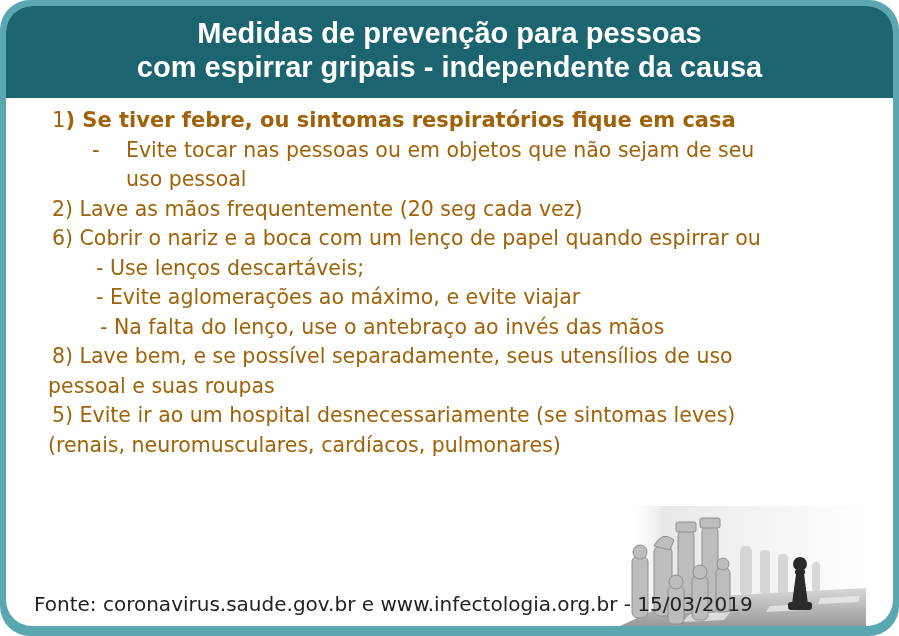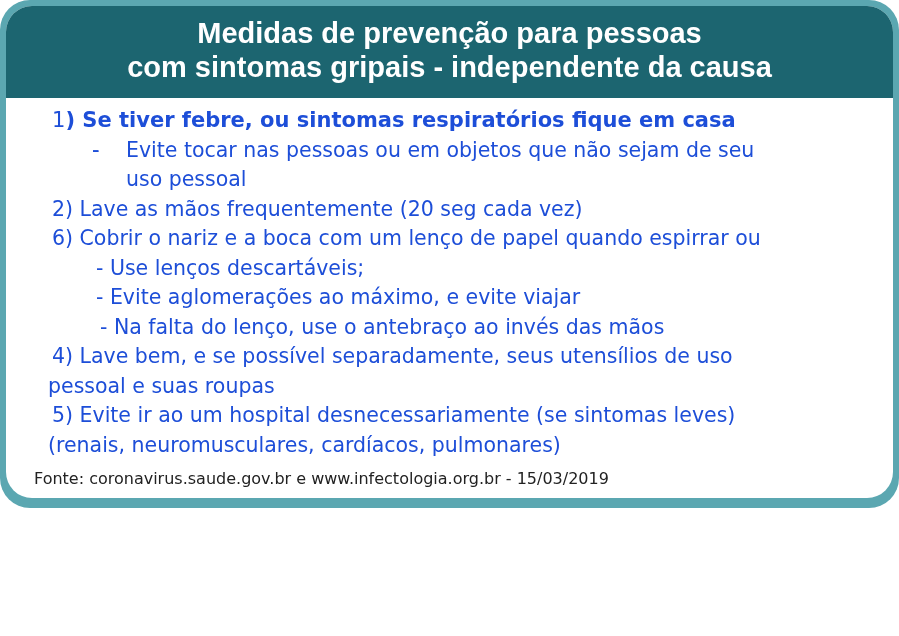--- a/index.html
+++ b/index.html
@@ -1,18 +1,18 @@
 <!DOCTYPE html>
 <html><head>
   <meta charset="utf-8">
   <style>
     html, body { margin: 0; padding: 0; background: #ffffff; }
     body { width: 899px; height: 636px; position: relative; overflow: hidden; }
     .frame {
-      position: absolute; left: 0; top: 0; width: 899px; height: 508px;
+      position: absolute; left: 0; top: 0; width: 899px; height: 636px;
       box-sizing: border-box;
       background: #5ba7b1;
       border-radius: 30px 30px 30px 30px;
     }
     .inner {
       position: absolute; left: 6px; top: 6px; right: 6px; bottom: 10px;
       background: #ffffff;
       border-radius: 26px 26px 26px 26px;
       overflow: hidden;
     }
@@ -26,65 +26,65 @@
       font-size: 29px;
       line-height: 34px;
       padding-top: 10px;
       box-sizing: border-box;
     }
     .header div { white-space: nowrap; }
     .content {
       position: absolute; left: 46px; top: 100px; right: 10px;
       font-family: "DejaVu Sans", "Liberation Sans", sans-serif;
       font-size: 20.5px;
-      color: #1d4ed8;
+      color: #a16207;
       line-height: 29.5px;
     }
     .line { white-space: nowrap; position: relative; }
     .bold-line { font-weight: bold; font-size: 21px; }
     .num-light { font-weight: normal; }
     .dash-item { padding-left: 40px; position: relative; }
     .dash-item .dash { position: absolute; left: 40px; width: 30px; }
     .dash-item .txt { padding-left: 34px; display: inline-block; }
     .cont-line { padding-left: 74px; }
     .sub-item { padding-left: 44px; }
     .sub-item.shift { padding-left: 48px; }
     .footer {
       position: absolute; left: 28px; bottom: 10px;
       font-family: "DejaVu Sans", "Liberation Sans", sans-serif;
-      font-size: 16px; color: #222222; white-space: nowrap;
+      font-size: 20px; color: #222222; white-space: nowrap;
     }
     .chess {
       position: absolute; left: 614px; top: 500px; width: 246px; height: 120px;
     }
   </style>
 </head>
 <body>
 
 <div class="frame">
   <div class="inner">
     <div class="header">
       <div>Medidas de prevenção para pessoas</div>
-      <div>com sintomas gripais - independente da causa</div>
+      <div>com espirrar gripais - independente da causa</div>
     </div>
 
     <div class="content">
       <div class="line bold-line"><span class="num-light">1</span><span>) Se tiver febre, ou sintomas respiratórios fique em casa</span></div>
       <div class="line dash-item"><span class="dash">-</span></div>
       <div class="line dash-item"><span class="dash">-</span><span class="txt">Evite tocar nas pessoas ou em objetos que não sejam de seu</span></div>
       <div class="line cont-line">uso pessoal</div>
 
       <div class="line">2) Lave as mãos frequentemente (20 seg cada vez)</div>
 
       <div class="line">6) Cobrir o nariz e a boca com um lenço de papel quando espirrar ou</div>
       <div class="line sub-item">- Use lenços descartáveis;</div>
       <div class="line sub-item">- Evite aglomerações ao máximo, e evite viajar</div>
       <div class="line sub-item shift">- Na falta do lenço, use o antebraço ao invés das mãos</div>
 
-      <div class="line">4) Lave bem, e se possível separadamente, seus utensílios de uso</div>
+      <div class="line">8) Lave bem, e se possível separadamente, seus utensílios de uso</div>
       <div class="line" style="margin-left:-4px">pessoal e suas roupas</div>
 
       <div class="line">5) Evite ir ao um hospital desnecessariamente (se sintomas leves)</div>
 
       <div class="line" style="margin-left:-4px">(renais, neuromusculares, cardíacos, pulmonares)</div>
     </div>
 
     <div class="chess">
       <svg width="246" height="120" viewBox="0 0 246 120" xmlns="http://www.w3.org/2000/svg">
         <defs>

